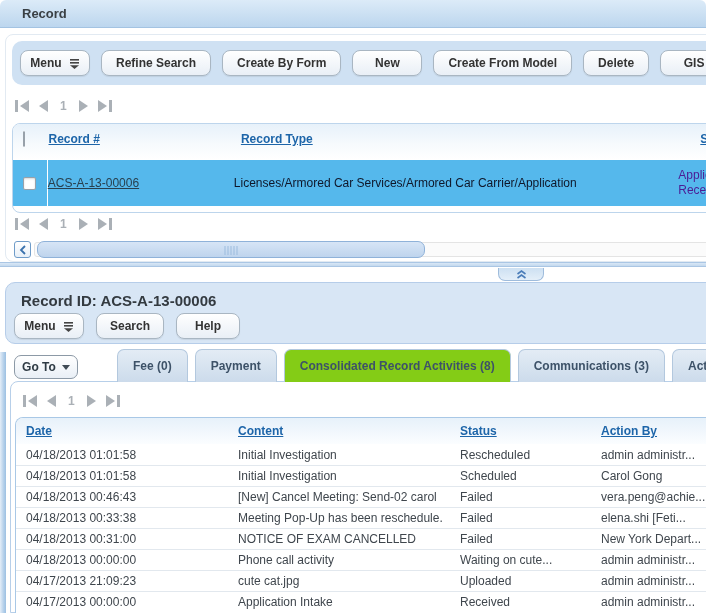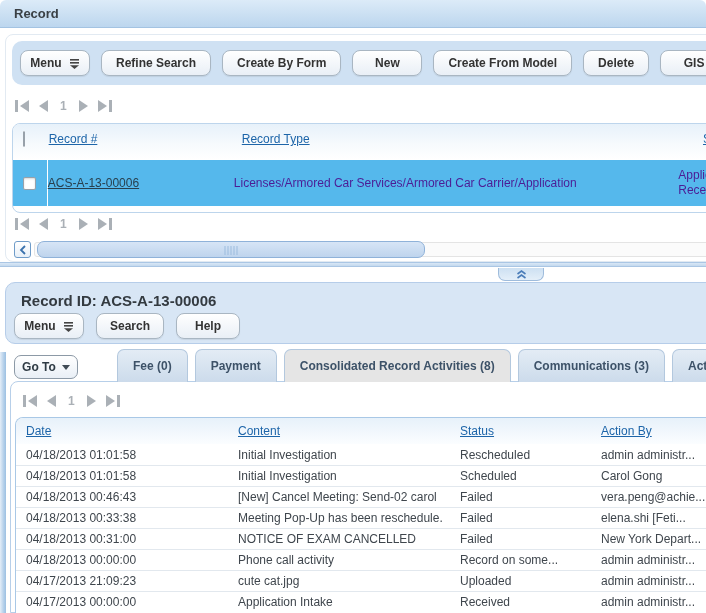--- a/index.html
+++ b/index.html
@@ -5,21 +5,21 @@
   * { box-sizing: border-box; margin: 0; padding: 0; }
   html,body { width:706px; height:613px; overflow:hidden; }
   body {
     font-family:"Liberation Sans", sans-serif;
     font-size:12px; color:#333; background:#fff; position:relative;
   }
   
   .header-bar{
     height:28px; background:linear-gradient(#dcebf8,#bcd6ee);
     border-bottom:1px solid #a3c3e2; border-radius:6px 6px 0 0;
-    display:flex; align-items:center; padding-left:14px;
+    display:flex; align-items:center; padding-left:22px;
     font-weight:bold; font-size:13px; color:#3a4045;
   }
   
   .top-portlet{
     position:absolute; left:5px; top:34px; width:740px; height:228px;
     background:#fff; border:1px solid #e2eaf2; border-radius:8px;
   }
   .toolbar-strip{
     position:absolute; left:6px; top:6px; width:722px; height:44px;
     background:#cfe1f3; border-radius:10px;
@@ -53,25 +53,25 @@
     border:1px solid #bdd5ec; border-radius:8px; background:#fff; overflow:hidden;
   }
   .rec-head{
     display:flex; height:36px; align-items:flex-start; padding-top:8px;
     background:linear-gradient(#e7f1fa 0%, #f6fafd 55%, #ffffff 100%);
   }
   .col-cb{ width:36px; padding-left:10px; }
   .col-rec{ width:196px; }
   .col-type{ width:468px; }
   .col-status{ flex:1; }
-  .hlink{ color:#1d65a9; font-weight:normal; text-decoration:underline; cursor:pointer; }
+  .hlink{ color:#1d65a9; font-weight:bold; text-decoration:underline; cursor:pointer; }
   .rec-row{ display:flex; height:46px; background:#55b8ec; align-items:center; cursor:pointer; }
   .rec-row .col-cb{ align-self:stretch; display:flex; align-items:center; border-right:1px solid #fff; }
   .rec-link{ color:#28404f; text-decoration:underline; cursor:pointer; }
-  .rec-type-text{ color:#4c1d95; }
+  .rec-type-text{ color:#0f172a; }
   .rec-status-text{ color:#4c1d95; width:78px; line-height:15px; }
   .checkbox{
     width:13px; height:13px; background:#fff; border:1px solid #98a1aa;
     border-radius:2px; box-shadow:inset 0 1px 2px rgba(0,0,0,0.15); cursor:pointer;
   }
   
   .hscroll{ position:absolute; left:8px; top:206px; width:712px; height:17px; }
   .hs-btn{
     position:absolute; left:0; top:0; width:17px; height:17px;
     background:linear-gradient(#ffffff,#e8f0f8); border:1px solid #6f9cc9;
@@ -116,21 +116,21 @@
     font-weight:bold; color:#2e3a44; cursor:pointer;
   }
   .goto-caret{ width:0;height:0;border-left:4px solid transparent;border-right:4px solid transparent;border-top:5px solid #3f4a55; }
   .tabs{ position:absolute; left:117px; bottom:0; display:flex; gap:7px; align-items:flex-end; }
   .tab{
     height:26px; padding:16px 15px; display:flex; align-items:center;
     background:linear-gradient(#e3ecf5,#ccdbeb);
     border:1px solid #b3c8de; border-bottom:none; border-radius:7px 7px 0 0;
     font-weight:bold; color:#3d5268; cursor:pointer; white-space:nowrap;
   }
-  .tab.active{ height:28px; background:#e5e5e5; z-index:4; position:relative; }
+  .tab.active{ height:28px; background:#84cc16; z-index:4; position:relative; }
   
   .left-strip{
     position:absolute; left:0; top:352px; width:6px; height:261px;
     background:linear-gradient(90deg,#e4eef8 0%, #b5d0ea 60%, #9cc0e2 100%);
   }
   .bottom-panel{
     position:absolute; left:10px; top:381px; width:732px; height:232px;
     background:#fff; border:1px solid #b7cfe9; border-radius:8px 0 0 0;
   }
   .pager-3{ position:absolute; left:12px; top:12px; }
@@ -346,21 +346,21 @@
     </div>
     <div class="act-row">
       <span class="acol-date">04/18/2013 00:31:00</span>
       <span class="acol-content">NOTICE OF EXAM CANCELLED</span>
       <span class="acol-status">Failed</span>
       <span class="acol-action">New York Depart...</span>
     </div>
     <div class="act-row">
       <span class="acol-date">04/18/2013 00:00:00</span>
       <span class="acol-content">Phone call activity</span>
-      <span class="acol-status">Record on some...</span>
+      <span class="acol-status">Waiting on cute...</span>
       <span class="acol-action">admin administr...</span>
     </div>
     <div class="act-row">
       <span class="acol-date">04/17/2013 21:09:23</span>
       <span class="acol-content">cute cat.jpg</span>
       <span class="acol-status">Uploaded</span>
       <span class="acol-action">admin administr...</span>
     </div>
     <div class="act-row">
       <span class="acol-date">04/17/2013 00:00:00</span>

